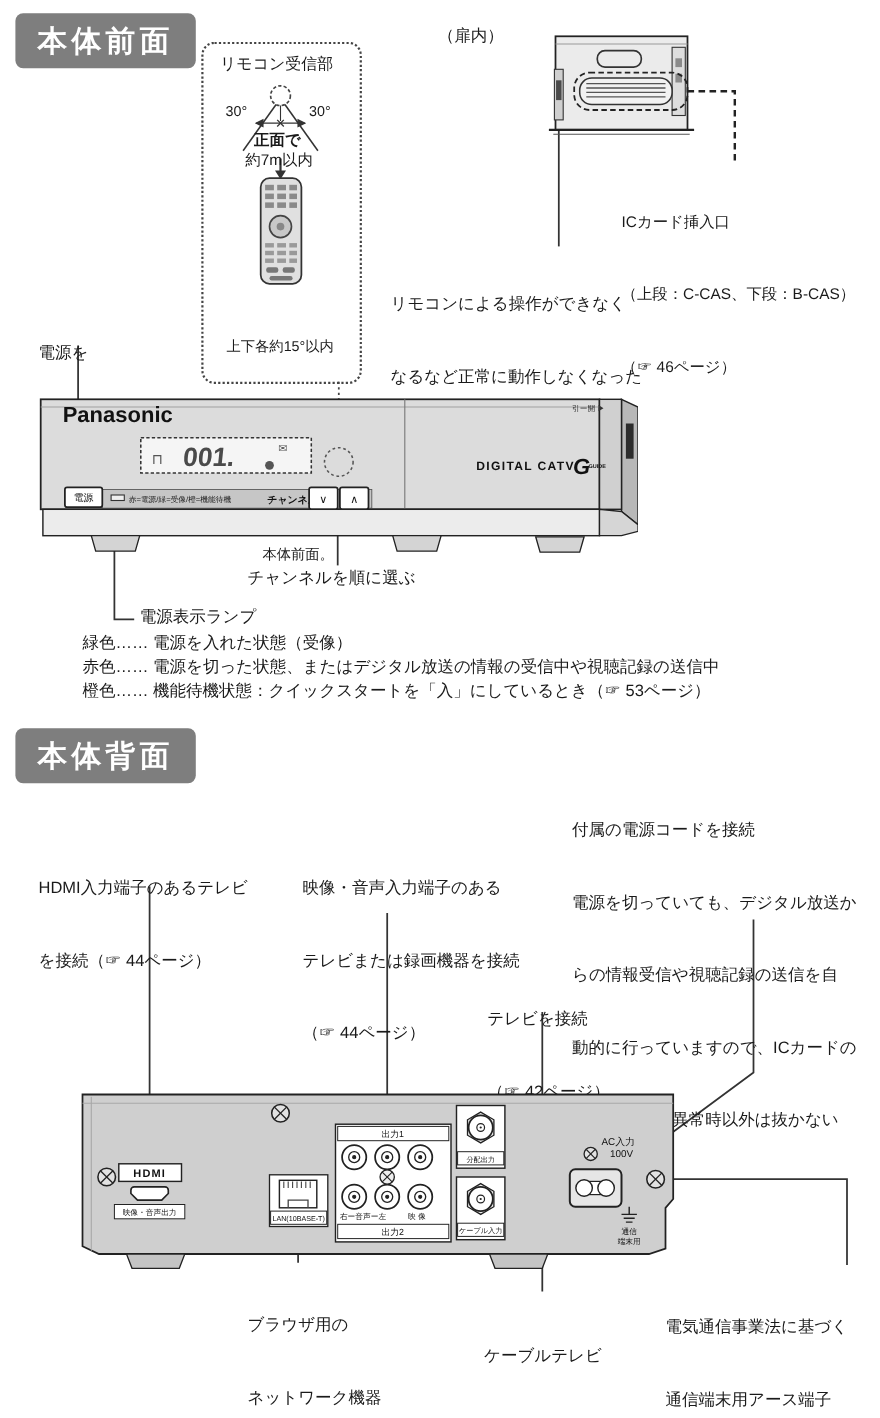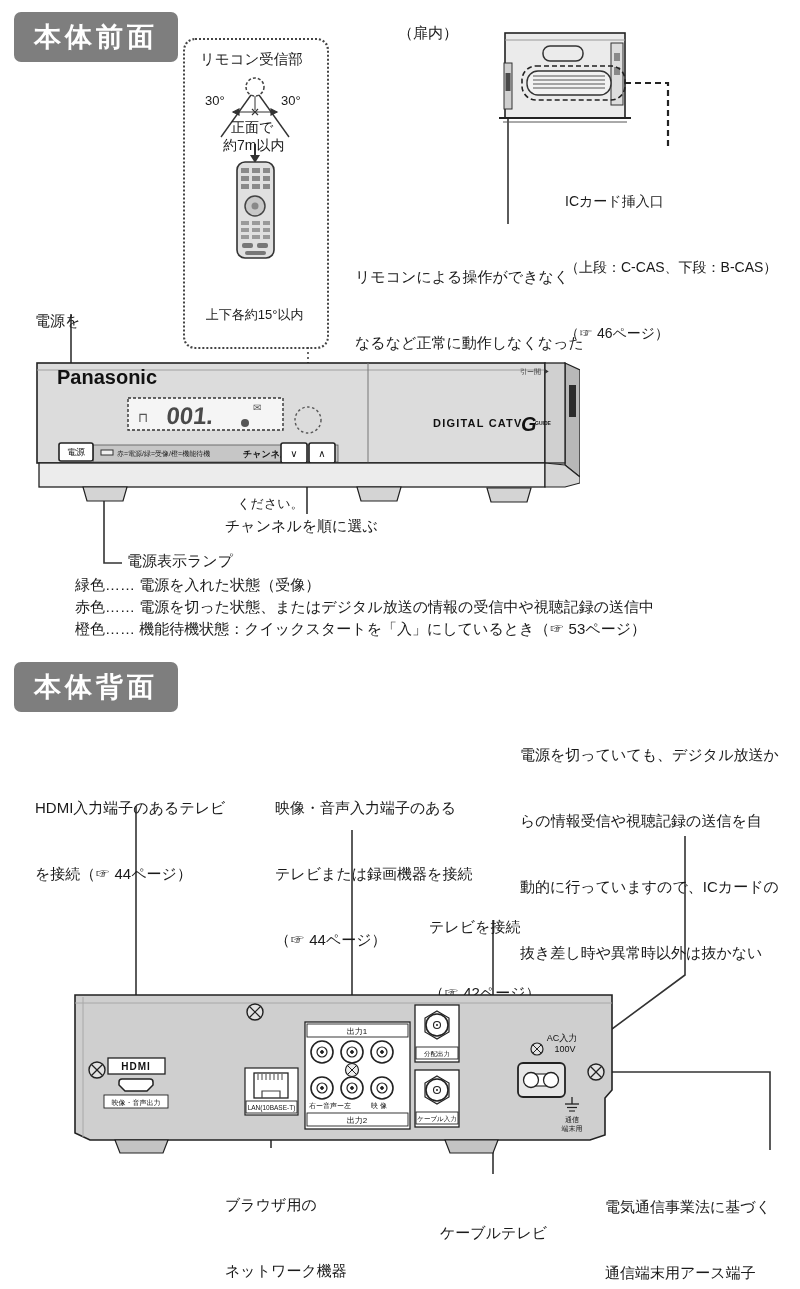--- a/index.html
+++ b/index.html
@@ -90,27 +90,27 @@
             <rect x="78" y="195" width="7" height="4"></rect>
         </g>
         <rect x="57" y="203" width="11" height="5" rx="2" fill="#777"></rect>
         <rect x="72" y="203" width="11" height="5" rx="2" fill="#777"></rect>
         <rect x="60" y="211" width="21" height="4" rx="2" fill="#777"></rect>
       </g>
     </svg>
     <div class="abs txt14" style="left:15px;top:8px;font-size:14.5px;">リモコン受信部</div>
     <div class="abs txt13" style="left:20px;top:50px;">30°</div>
     <div class="abs txt13" style="left:96px;top:50px;">30°</div>
-    <div class="abs txt14" style="left:46px;top:76px;">正面で</div>
+    <div class="abs txt14" style="left:46px;top:76px;font-weight:bold;">正面で</div>
     <div class="abs txt14" style="left:38px;top:94px;">約7m以内</div>
     <div class="abs txt13" style="left:13px;top:222px;">
       <div>上下各約15°以内</div>
       <div>リモコン受信部に</div>
       <div>向けて操作して</div>
-      <div>ください。</div>
+      <div>本体前面。</div>
     </div>
   </div>
 
   <div class="abs txt" style="left:398px;top:22px;">（扉内）</div>
 
   <svg class="abs" style="left:495px;top:25px;" width="150" height="105" viewBox="0 0 150 105">
     <rect x="10" y="8" width="120" height="85" fill="#ebebeb" stroke="#222" stroke-width="1.6"></rect>
     <line x1="10" y1="15" x2="130" y2="15" stroke="#999" stroke-width="1"></line>
     <rect x="116" y="18" width="12" height="62" fill="#ddd" stroke="#333" stroke-width="1"></rect>
     <rect x="119" y="28" width="6" height="8" fill="#8a8a8a"></rect>
@@ -205,27 +205,28 @@
   <div class="abs txt" style="left:35px;top:753px;">
     <div>HDMI入力端子のあるテレビ</div>
     <div>を接続（☞ 44ページ）</div>
   </div>
   <div class="abs txt" style="left:275px;top:753px;">
     <div>映像・音声入力端子のある</div>
     <div>テレビまたは録画機器を接続</div>
     <div>（☞ 44ページ）</div>
   </div>
   <div class="abs txt" style="left:520px;top:700px;">
+    <div>付属の電源コードを接続</div>
     <div>電源を切っていても、デジタル放送か</div>
     <div>らの情報受信や視聴記録の送信を自</div>
     <div>動的に行っていますので、ICカードの</div>
     <div>抜き差し時や異常時以外は抜かない</div>
     <div>でください。</div>
   </div>
-  <div class="abs txt" style="left:429px;top:872px;">
+  <div class="abs txt" style="left:443px;top:872px;">
     <div>テレビを接続</div>
     <div>（☞ 42ページ）</div>
   </div>
 
   <svg class="abs" style="left:60px;top:985px;" width="620" height="175" viewBox="0 0 620 175">
     <polygon points="15,10 552,10 552,105 545,113 545,150 530,155 30,155 15,148" fill="#cfcfcf" stroke="#222" stroke-width="1.6"></polygon>
     <line x1="15" y1="18" x2="552" y2="18" stroke="#a8a8a8" stroke-width="1"></line>
     <line x1="23" y1="12" x2="23" y2="152" stroke="#a8a8a8" stroke-width="1"></line>
     <polygon points="55,155 108,155 103,168 60,168" fill="#c4c4c4" stroke="#222" stroke-width="1.2"></polygon>
     <polygon points="385,155 438,155 433,168 390,168" fill="#c4c4c4" stroke="#222" stroke-width="1.2"></polygon>

